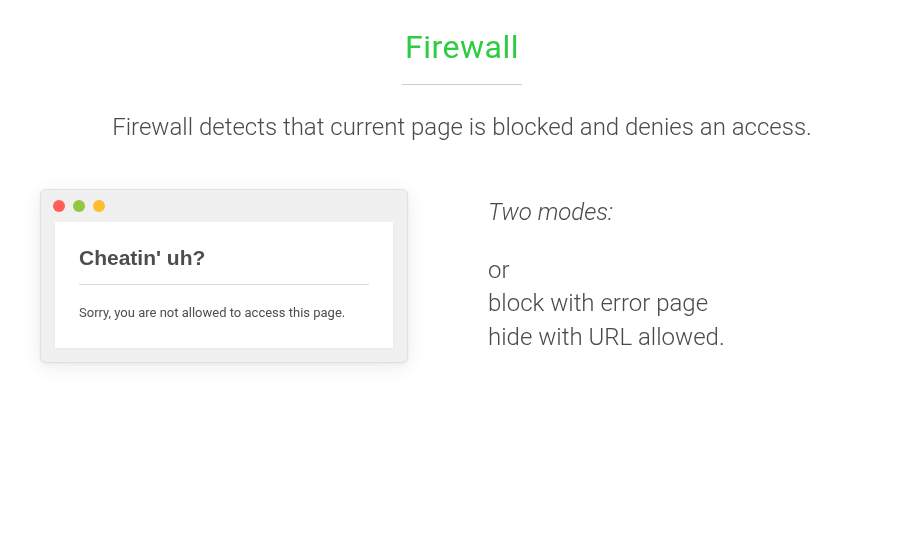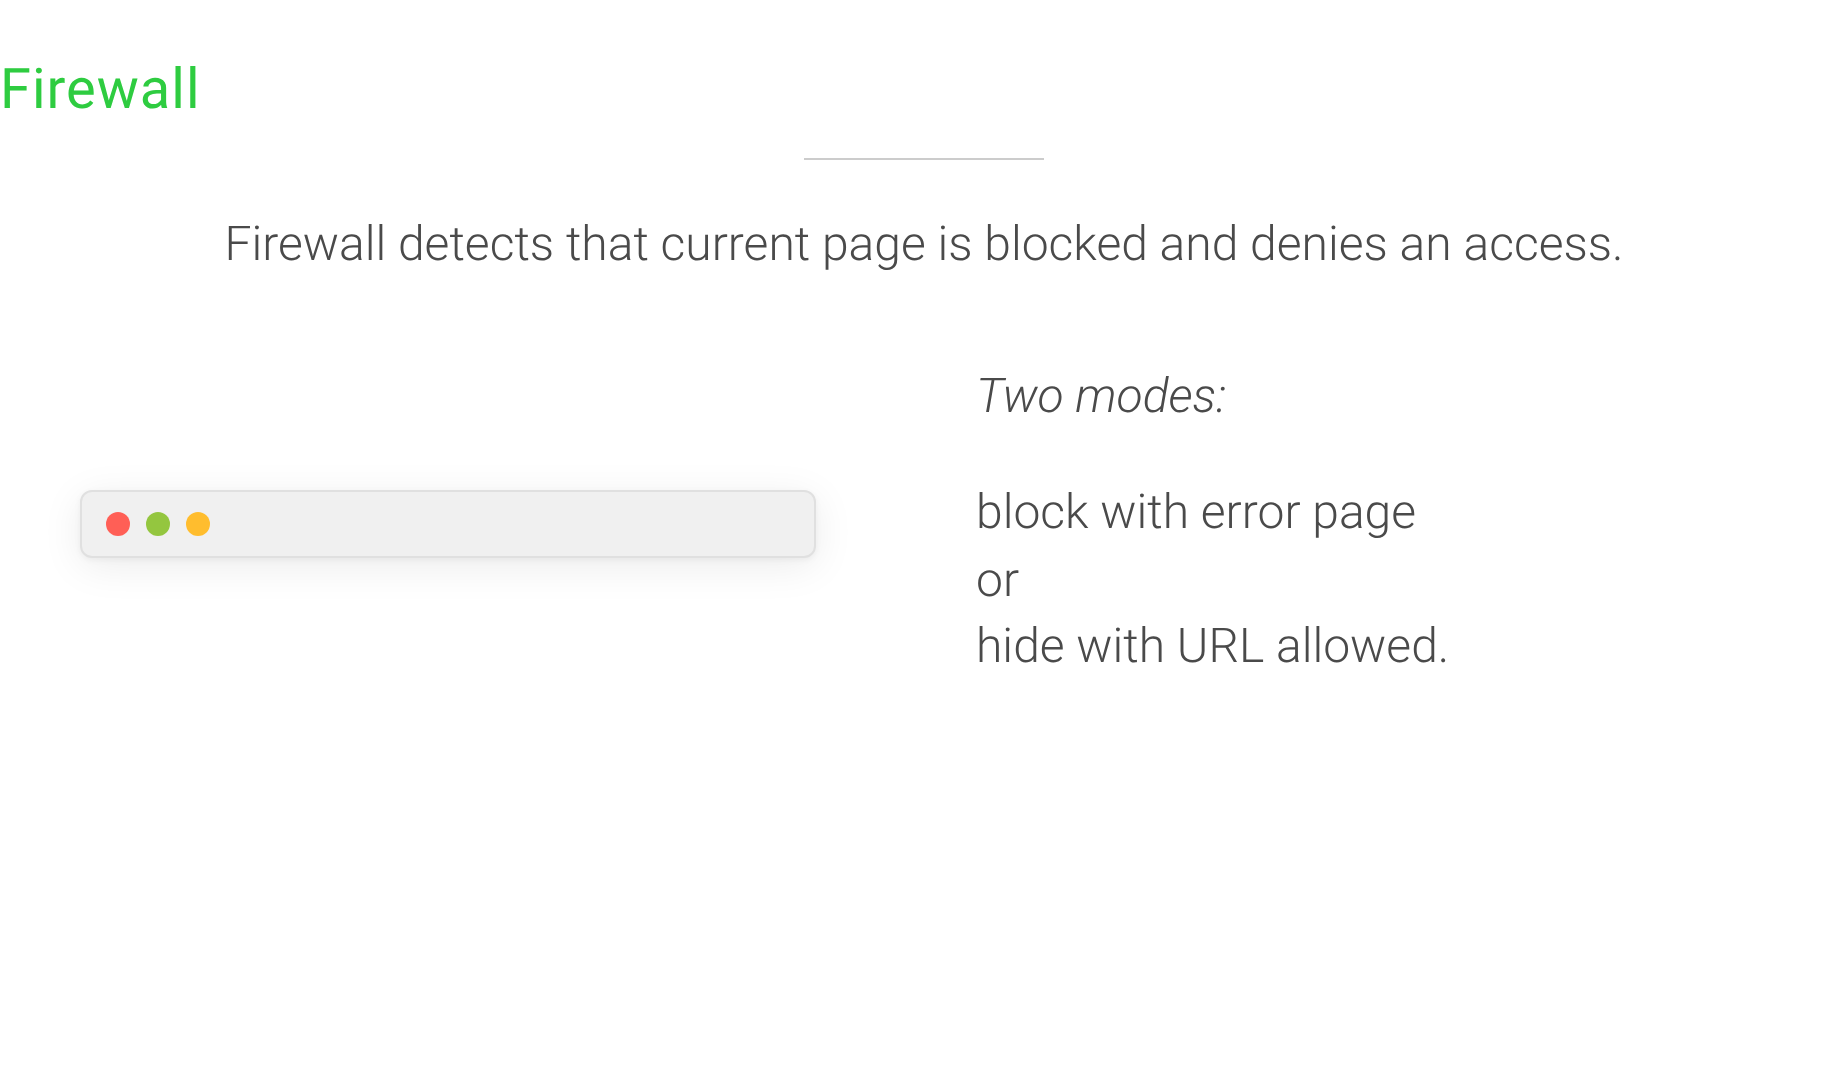--- a/index.html
+++ b/index.html
@@ -13,21 +13,22 @@
       width: 924px;
       height: 533px;
       overflow: hidden;
     }
     .container {
       width: 100%;
       height: 100%;
       padding-top: 28px;
     }
     .title {
-      font-size: 28px;
+      text-align: center;
+      font-size: 32px;
       font-weight: 400;
       color: #2ecc40;
       letter-spacing: 0.5px;
     }
     .divider {
       width: 120px;
       height: 1px;
       background: #cccccc;
       margin: 18px auto 28px auto;
     }
@@ -118,22 +119,26 @@
   <div class="divider"></div>
   <p class="description">Firewall detects that current page is blocked and denies an access.</p>
 
   <div class="content-row">
     <div class="browser-window">
       <div class="browser-header">
         <div class="traffic-light traffic-red"></div>
         <div class="traffic-light traffic-yellow"></div>
         <div class="traffic-light traffic-green"></div>
       </div>
+      <div class="browser-body">
+        <div class="error-heading">Cheatin' uh?</div>
+        <div class="error-message">Sorry, you are not allowed to access this page.</div>
+      </div>
     </div>
 
     <div class="modes-section">
       <div class="modes-title">Two modes:</div>
+      <div class="modes-line">or</div>
       <div class="modes-line">block with error page</div>
-      <div class="modes-line">or</div>
       <div class="modes-line">hide with URL allowed.</div>
     </div>
   </div>
 </div>
 
 </body></html>

